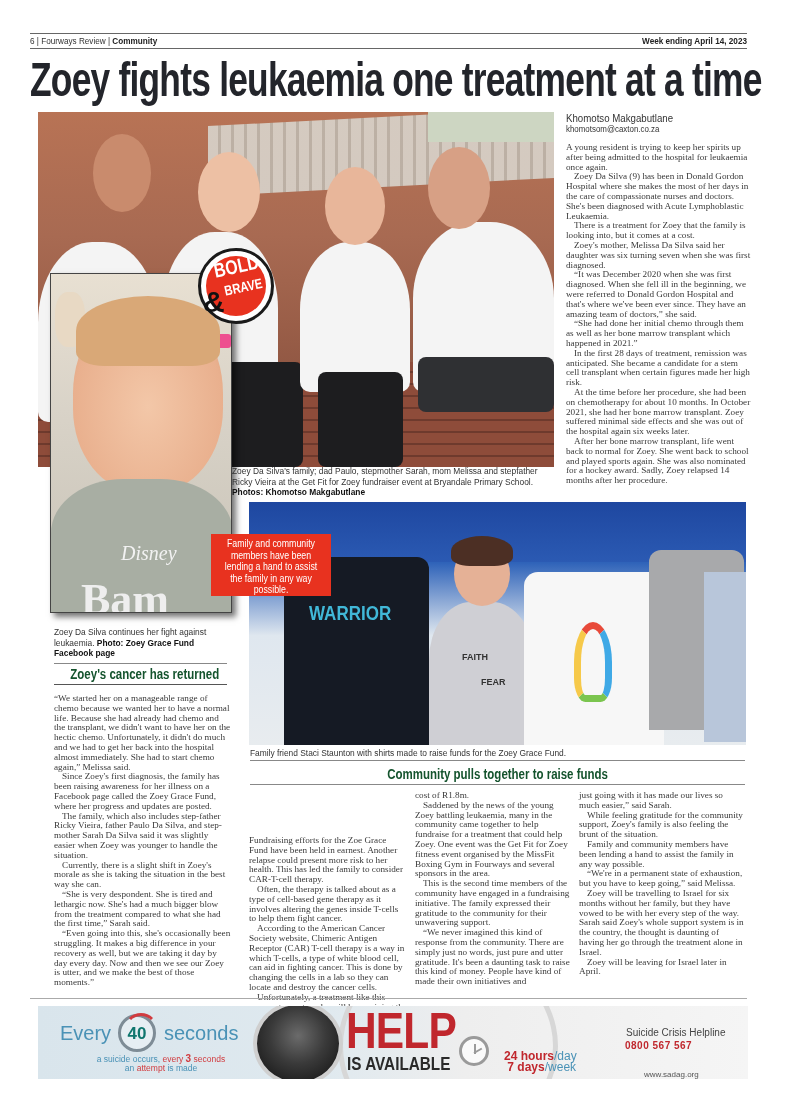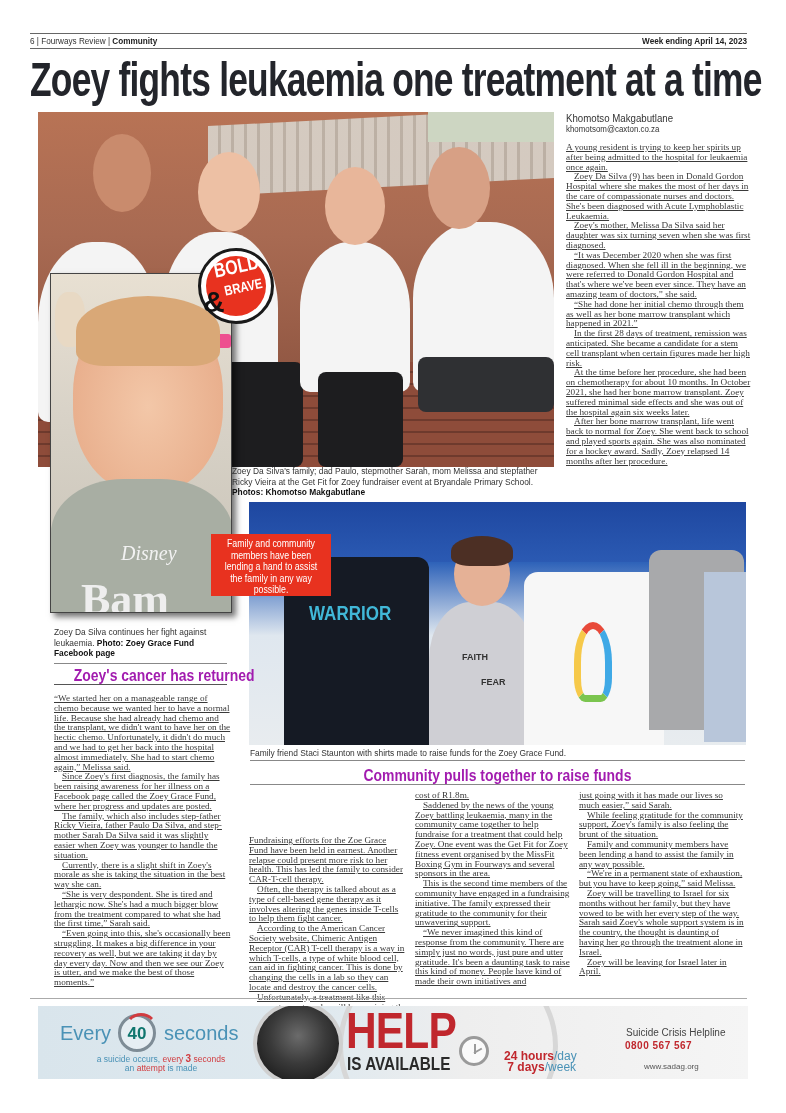--- a/index.html
+++ b/index.html
@@ -48,21 +48,21 @@
 
   .caption { font-family: "Liberation Sans", sans-serif; font-size: 8.4px; line-height: 10.6px; color: #333; }
   .caption b { color: #111; }
   .cap-family { left: 232px; top: 466px; width: 325px; }
 
   
   .byline { left: 566px; top: 112px; font-family: "Liberation Sans", sans-serif; font-size: 11px; color: #333; transform: scaleX(0.88); transform-origin: left top; white-space: nowrap; }
   .email { left: 566px; top: 124px; font-family: "Liberation Sans", sans-serif; font-size: 9px; color: #333; transform: scaleX(0.88); transform-origin: left top; white-space: nowrap; }
 
   .col { font-family: "Liberation Serif", serif; font-size: 9.2px; line-height: 9.8px; color: #3a3a3a; text-align: left; }
-  .col p { text-indent: 8px; text-decoration: underline; }
+  .col p { text-indent: 8px; }
   .col p.first { text-indent: 0; }
   .col-right { left: 566px; top: 143px; width: 185px; }
 
   
   .photo-stall { left: 249px; top: 502px; width: 497px; height: 243px; overflow: hidden; background: linear-gradient(180deg, #2450a0 0%, #2f63b9 25%, #dfe7ef 55%, #e8ecef 100%); }
   .photo-stall .canopy { position: absolute; left: 0; top: 0; width: 497px; height: 60px; background: linear-gradient(180deg, #1e47a0, #2b5ab3); }
   .photo-stall .shirt-black { position: absolute; left: 35px; top: 55px; width: 145px; height: 190px; background: #151a24; border-radius: 12px 12px 0 0; }
   .photo-stall .warrior { position: absolute; left: 60px; top: 100px; font-family: "Liberation Sans", sans-serif; font-weight: bold; font-size: 20px; color: #41b8d8; transform: scaleX(0.85); transform-origin: left top; }
   .photo-stall .woman { position: absolute; left: 180px; top: 100px; width: 105px; height: 145px; background: #cfcfd4; border-radius: 40% 40% 0 0; }
   .photo-stall .woman-head { position: absolute; left: 205px; top: 40px; width: 56px; height: 64px; border-radius: 50%; background: #e5b196; }
@@ -75,21 +75,21 @@
   .photo-stall .shirt-blue { position: absolute; left: 455px; top: 70px; width: 42px; height: 170px; background: #b8c6da; }
 
   
   .pullquote { left: 211px; top: 534px; width: 120px; height: 62px; background: #e8321f; color: #fff; font-family: "Liberation Sans", sans-serif; font-size: 10px; line-height: 11.5px; text-align: center; padding-top: 4px; }
   .pullquote span { display: block; transform: scaleX(0.88); }
 
   .cap-zoey { left: 54px; top: 627px; width: 170px; }
   .cap-stall { left: 250px; top: 748px; width: 495px; }
 
   
-  .subhead { font-family: "Liberation Sans", sans-serif; font-weight: bold; font-size: 17px; color: #a21caf; text-align: center; white-space: nowrap; }
+  .subhead { font-family: "Liberation Sans", sans-serif; font-weight: bold; font-size: 14px; color: #14532d; text-align: center; white-space: nowrap; }
   .sub-rule { height: 1px; background: #888; }
   .sub-cancer-top { left: 54px; top: 663px; width: 173px; }
   .sub-cancer { left: 54px; top: 666px; width: 173px; }
   .sub-cancer span { display: inline-block; transform: scaleX(0.82); }
   .sub-cancer-bot { left: 54px; top: 684px; width: 173px; }
 
   .sub-fund-top { left: 250px; top: 760px; width: 495px; }
   .sub-fund { left: 250px; top: 766px; width: 495px; }
   .sub-fund span { display: inline-block; transform: scaleX(0.82); }
   .sub-fund-bot { left: 250px; top: 784px; width: 495px; }
@@ -115,21 +115,21 @@
   .ad-arc { position: absolute; left: 300px; top: -60px; width: 220px; height: 200px; border-radius: 50%; border: 5px solid #d7d7d7; }
   .ad-help { position: absolute; left: 308px; top: 0px; font-family: "Liberation Sans", sans-serif; font-weight: bold; color: #c0272d; font-size: 50px; line-height: 50px; letter-spacing: -1px; transform: scaleX(0.85); transform-origin: left top; }
   .ad-avail { position: absolute; left: 309px; top: 48px; font-family: "Liberation Sans", sans-serif; font-weight: bold; color: #2a2a2a; font-size: 18px; line-height: 20px; transform: scaleX(0.85); transform-origin: left top; white-space: nowrap; }
   .ad-clock { position: absolute; left: 421px; top: 30px; width: 30px; height: 30px; border-radius: 50%; border: 3px solid #9a9a9a; background: #fafafa; }
   .ad-clock::before { content: ""; position: absolute; left: 12px; top: 5px; width: 2px; height: 10px; background: #9a9a9a; }
   .ad-clock::after { content: ""; position: absolute; left: 12px; top: 13px; width: 9px; height: 2px; background: #9a9a9a; transform: rotate(-30deg); transform-origin: left center; }
   .ad-hours { position: absolute; left: 466px; top: 45px; font-family: "Liberation Sans", sans-serif; font-weight: bold; font-size: 12px; color: #c0272d; line-height: 11px; }
   .ad-hours .t { color: #4a92b6; font-weight: normal; }
   .ad-helpline { position: absolute; left: 588px; top: 21px; font-family: "Liberation Sans", sans-serif; font-size: 10px; color: #444; }
   .ad-phone { position: absolute; left: 587px; top: 34px; font-family: "Liberation Sans", sans-serif; font-weight: bold; font-size: 10px; color: #c0272d; letter-spacing: .5px; }
-  .ad-url { position: absolute; left: 606px; top: 56px; font-family: "Liberation Sans", sans-serif; font-size: 8px; color: #555; }
+  .ad-url { position: absolute; left: 606px; top: 64px; font-family: "Liberation Sans", sans-serif; font-size: 8px; color: #555; }
 </style>
 </head>
 <body>
 
 <div class="abs top-rule"></div>
 <div class="abs folio">
   <span>6</span> |
   <span>Fourways Review</span> |
   <b>Community</b>
 </div>
@@ -176,20 +176,21 @@
   <span>Zoey Da Silva's family; dad Paulo, stepmother Sarah, mom Melissa and stepfather Ricky Vieira at the Get Fit for Zoey fundraiser event at Bryandale Primary School.</span><br>
   <b>Photos: Khomotso Makgabutlane</b>
 </div>
 
 <div class="abs byline">Khomotso Makgabutlane</div>
 <div class="abs email">khomotsom@caxton.co.za</div>
 
 <div class="abs col col-right">
   <p class="first">A young resident is trying to keep her spirits up after being admitted to the hospital for leukaemia once again.</p>
   <p>Zoey Da Silva (9) has been in Donald Gordon Hospital where she makes the most of her days in the care of compassionate nurses and doctors. She's been diagnosed with Acute Lymphoblastic Leukaemia.</p>
+  <p>There is a treatment for Zoey that the family is looking into, but it comes at a cost.</p>
   <p>Zoey's mother, Melissa Da Silva said her daughter was six turning seven when she was first diagnosed.</p>
   <p>“It was December 2020 when she was first diagnosed. When she fell ill in the beginning, we were referred to Donald Gordon Hospital and that's where we've been ever since. They have an amazing team of doctors,” she said.</p>
   <p>“She had done her initial chemo through them as well as her bone marrow transplant which happened in 2021.”</p>
   <p>In the first 28 days of treatment, remission was anticipated. She became a candidate for a stem cell transplant when certain figures made her high risk.</p>
   <p>At the time before her procedure, she had been on chemotherapy for about 10 months. In October 2021, she had her bone marrow transplant. Zoey suffered minimal side effects and she was out of the hospital again six weeks later.</p>
   <p>After her bone marrow transplant, life went back to normal for Zoey. She went back to school and played sports again. She was also nominated for a hockey award. Sadly, Zoey relapsed 14 months after her procedure.</p>
 </div>
 
 <div class="abs photo-stall">
   <div class="canopy"></div>

